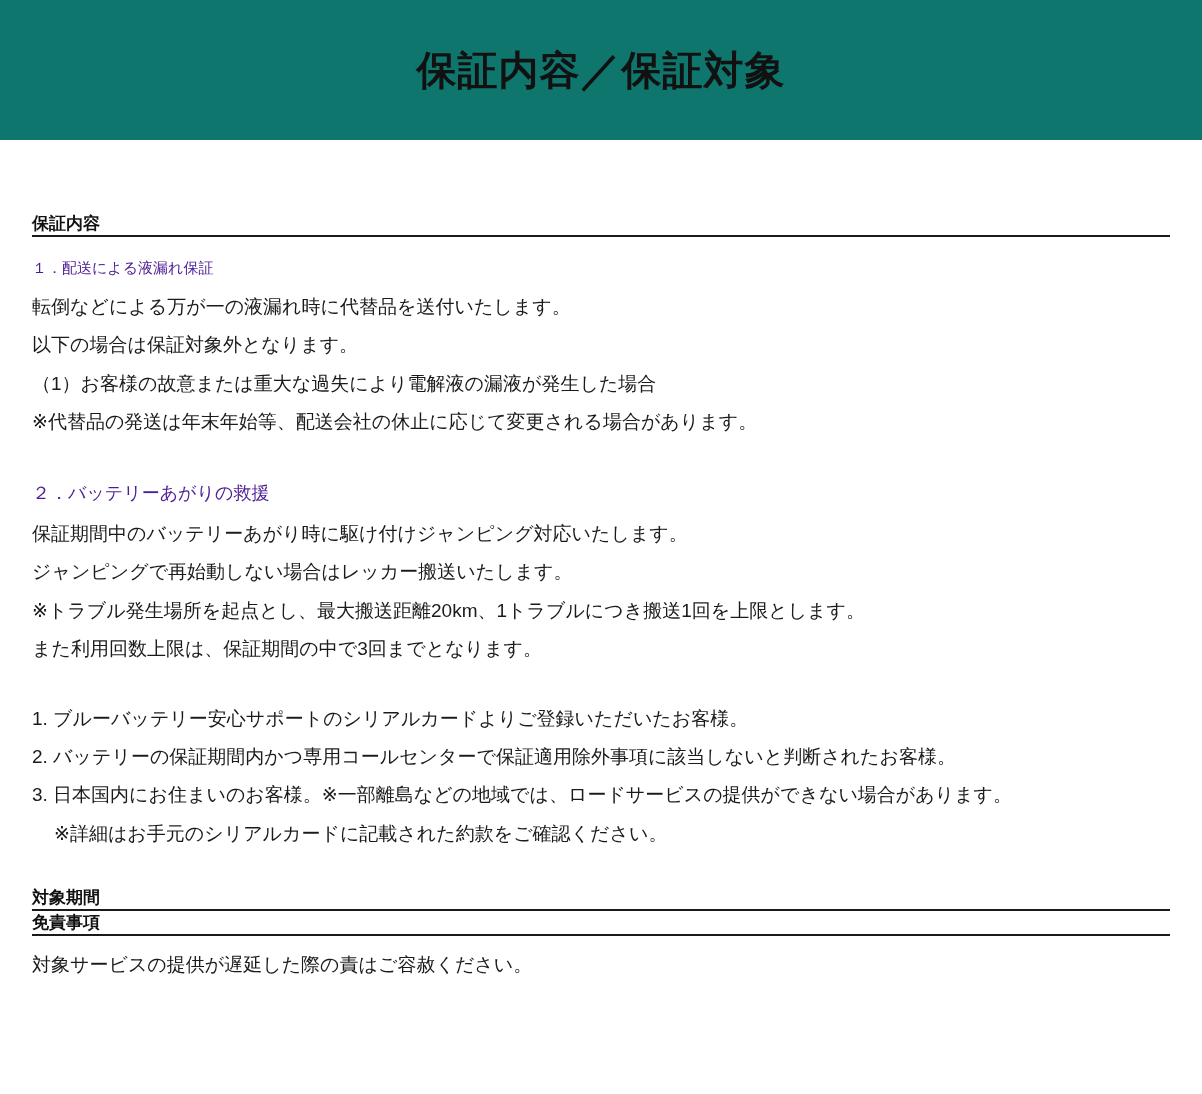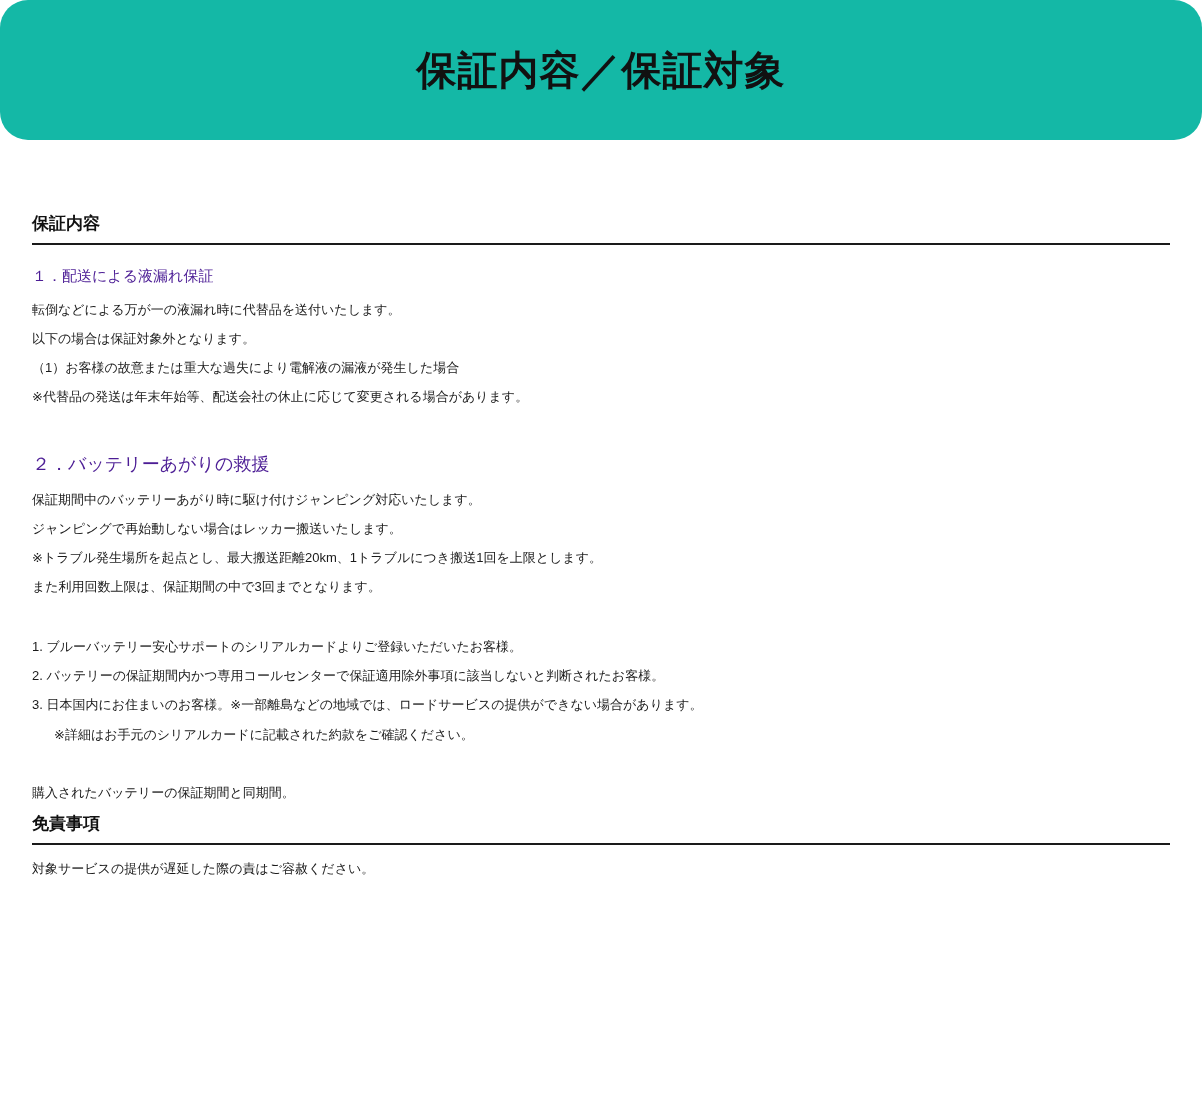--- a/index.html
+++ b/index.html
@@ -11,68 +11,67 @@
     font-family: "Liberation Sans", "DejaVu Sans", sans-serif;
     color: #1a1a1a;
   }
   .page {
     width: 1202px;
     min-height: 1094px;
     background: #ffffff;
     position: relative;
   }
   .hero {
-    background: #14b8a6;
+    background: #0f766e;
     height: 140px;
     display: flex;
     align-items: center;
     justify-content: center;
-    border-radius: 28px;
   }
   .hero-title {
     font-size: 40px;
     font-weight: bold;
     letter-spacing: 1px;
     color: #111111;
     text-align: center;
     margin: 0;
   }
   .content {
     padding: 0 32px;
   }
   .section {
     margin-top: 0;
   }
   .section-heading {
     font-size: 17px;
     font-weight: bold;
     color: #111111;
     margin: 0;
-    padding-bottom: 8px;
+    padding-bottom: 0;
     border-bottom: 2px solid #1a1a1a;
   }
   .sec-gap-1 { margin-top: 72px; }
   .sec-gap-2 { margin-top: 40px; }
   .sec-gap-3 { margin-top: 38px; }
   .sec-gap-4 { }
   .sub-heading {
     font-size: 15px;
     font-weight: normal;
     color: #4c1d95;
     margin: 22px 0 0 0;
   }
   .sub-heading.big {
     font-size: 18px;
     margin-top: 44px;
   }
   .para-block {
     margin-top: 14px;
   }
   .line {
-    font-size: 13px;
+    font-size: 19px;
     line-height: 1.55;
     color: #1a1a1a;
     margin: 0 0 9px 0;
     white-space: pre-wrap;
   }
   .line.indent {
     padding-left: 22px;
   }
   .list-block {
     margin-top: 16px;
@@ -115,23 +114,21 @@
     <section class="section sec-gap-2">
       <div class="list-block">
         <p class="line">1. ブルーバッテリー安心サポートのシリアルカードよりご登録いただいたお客様。</p>
         <p class="line">2. バッテリーの保証期間内かつ専用コールセンターで保証適用除外事項に該当しないと判断されたお客様。</p>
         <p class="line">3. 日本国内にお住まいのお客様。※一部離島などの地域では、ロードサービスの提供ができない場合があります。</p>
         <p class="line indent">※詳細はお手元のシリアルカードに記載された約款をご確認ください。</p>
       </div>
     </section>
 
     <section class="section sec-gap-3">
-      <div class="para-block">
-        <p class="line">購入されたバッテリーの保証期間と同期間。</p>
-      </div>
+      <h2 class="section-heading">対象期間</h2>
     </section>
 
     <section class="section sec-gap-4">
       <h2 class="section-heading">免責事項</h2>
       <div class="para-block">
         <p class="line">対象サービスの提供が遅延した際の責はご容赦ください。</p>
       </div>
     </section>
 
     <div class="spacer-bottom"></div>

